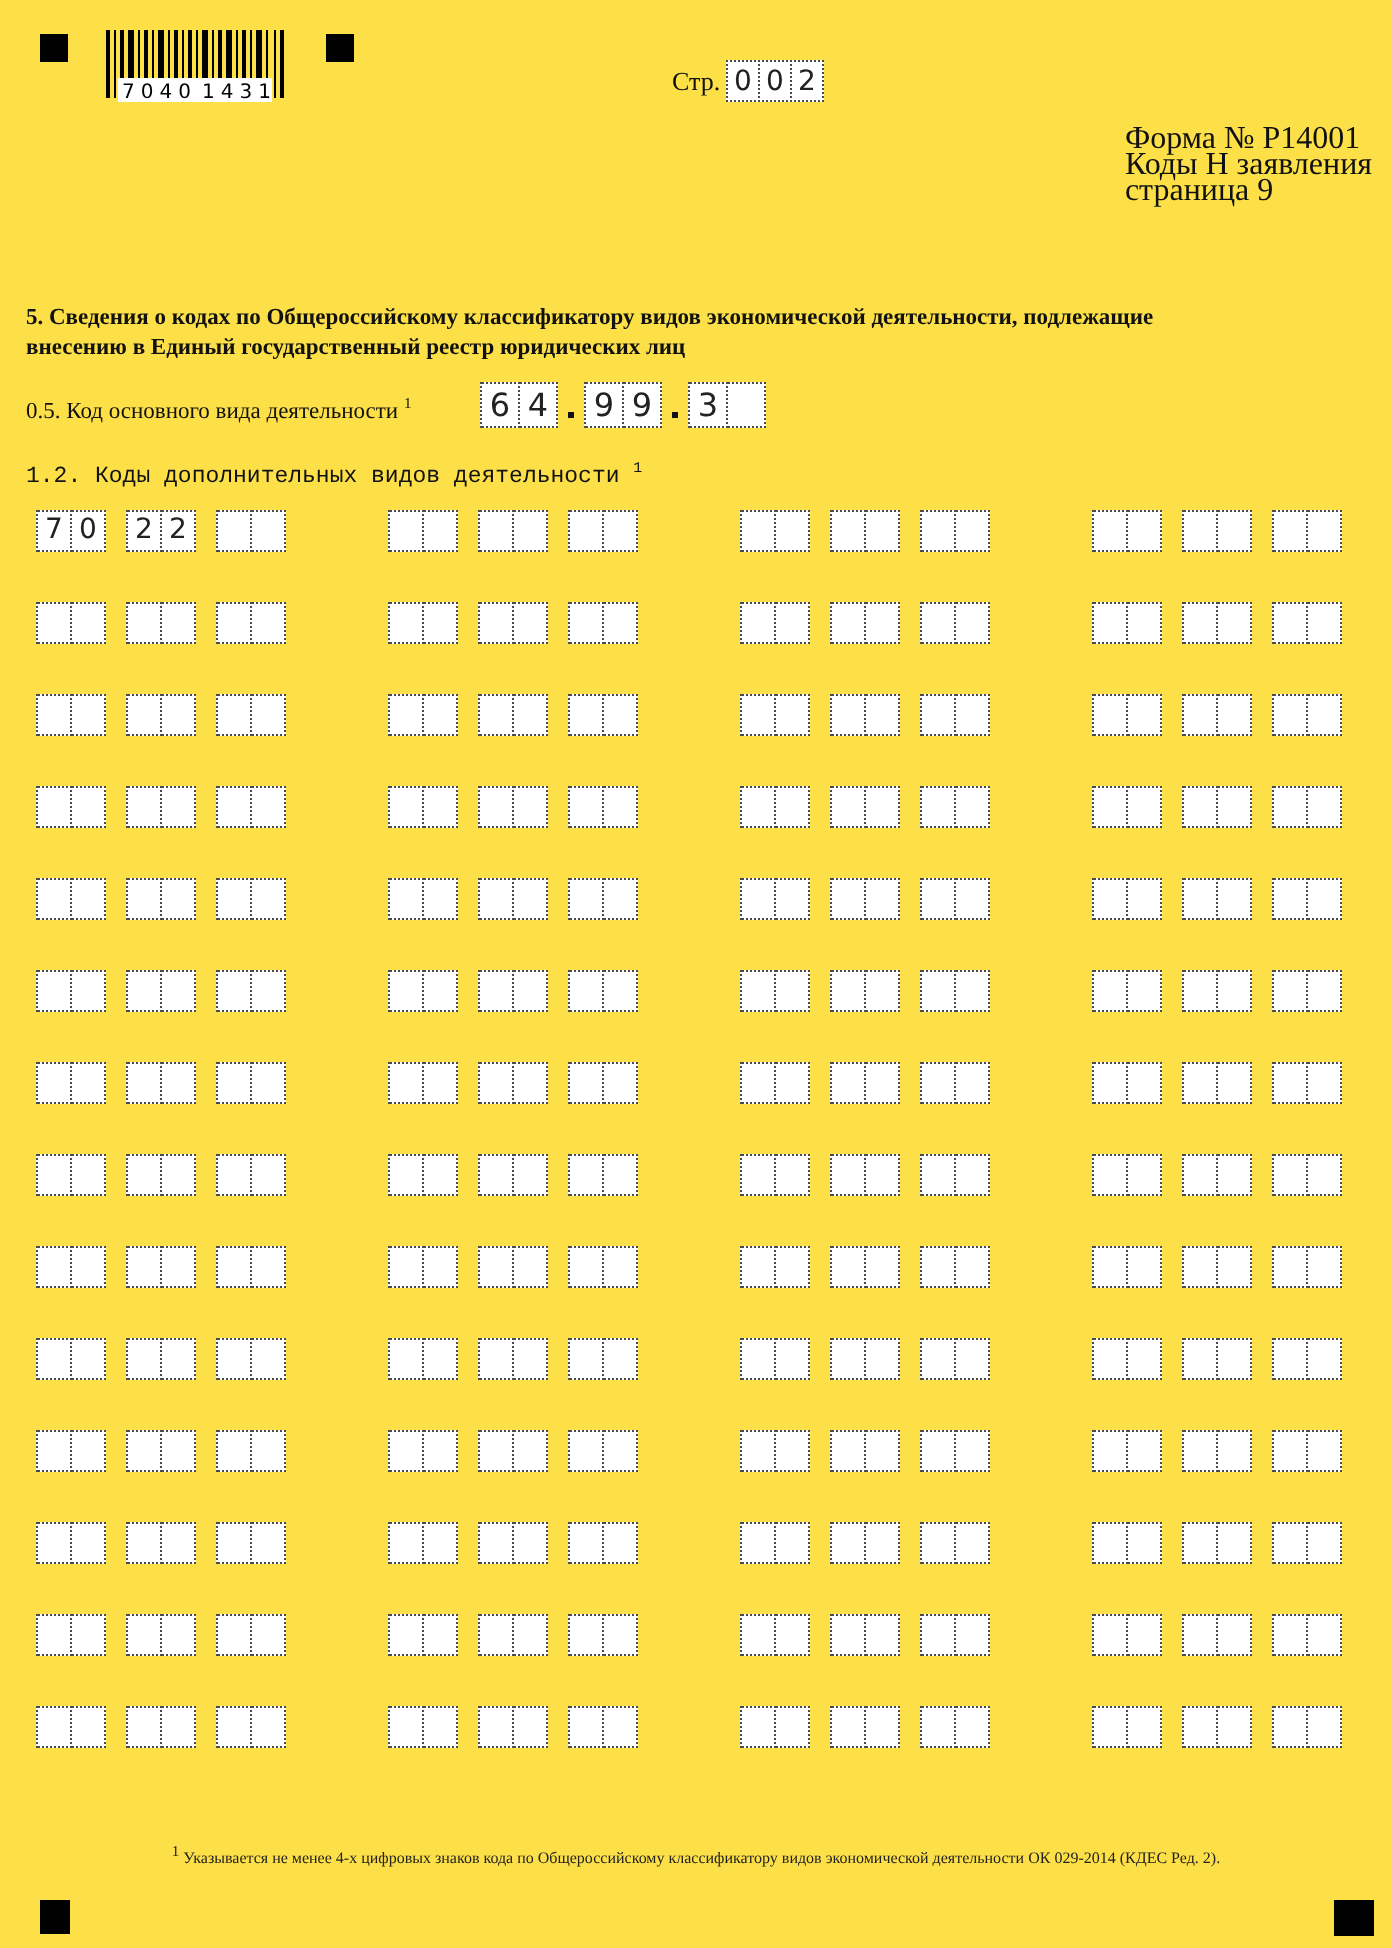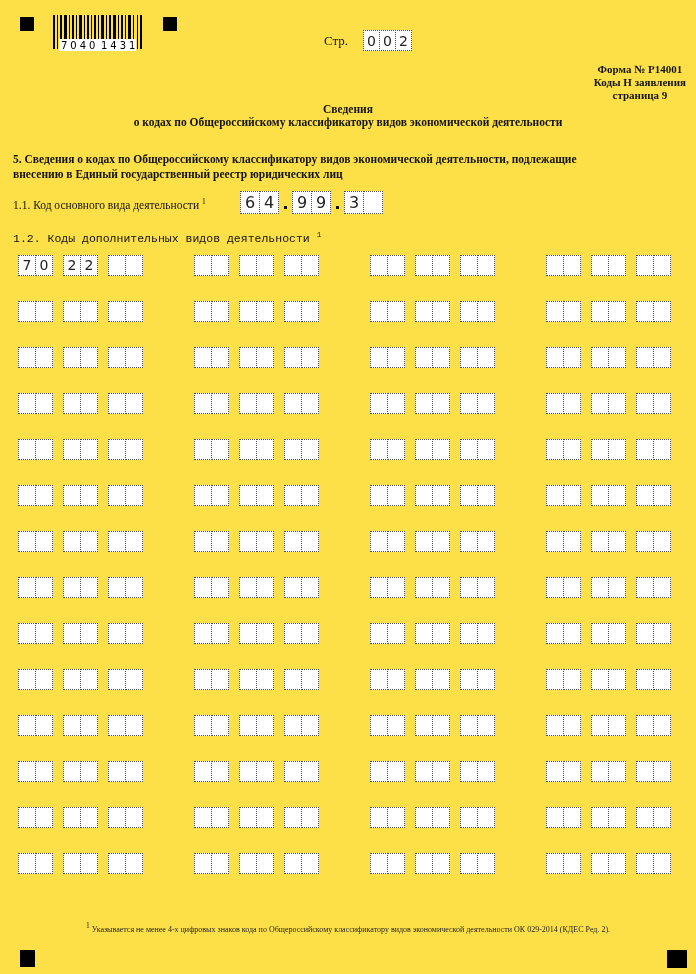--- a/index.html
+++ b/index.html
@@ -9,26 +9,26 @@
     margin:0 auto;overflow:hidden;
   }
   .sq{position:absolute;background:#000;}
   .sq-tl1{left:20px;top:17px;width:14px;height:14px;}
   .sq-tl2{left:163px;top:17px;width:14px;height:14px;}
   .sq-bl{left:20px;top:950px;width:15px;height:17px;}
   .sq-br{left:667px;top:950px;width:20px;height:18px;}
 
   .barcode{position:absolute;left:53px;top:15px;}
 
-  .str-label{position:absolute;left:324px;top:33px;font-size:13px;}
+  .str-label{position:absolute;left:336px;top:33px;font-size:13px;}
   .pagenum{position:absolute;left:363px;top:30px;display:flex;}
 
   .forminfo{
-    position:absolute;right:10px;top:63px;text-align:center;
-    font-weight:bold;font-size:11px;line-height:13px;
+    position:absolute;right:10px;top:63px;text-align:left;
+    font-weight:normal;font-size:16px;line-height:13px;
   }
 
   .doc-title{
     position:absolute;left:0;top:103px;width:100%;text-align:center;
     font-weight:bold;font-size:11.5px;line-height:13px;
   }
 
   .sec-heading{
     position:absolute;left:13px;top:152px;width:670px;
     font-weight:bold;font-size:11.5px;line-height:14.5px;
@@ -113,31 +113,27 @@
       <span class="cell pn-cell">0</span>
       <span class="cell pn-cell">2</span>
     </div>
 
   <div class="forminfo">
     <div>Форма № Р14001</div>
     <div>Коды Н заявления</div>
     <div>страница 9</div>
   </div>
 
-  <div class="doc-title">
-    <div>Сведения</div>
-    <div>о кодах по Общероссийскому классификатору видов экономической деятельности</div>
-  </div>
 
   <div class="sec-heading">
     <div>5. Сведения о кодах по Общероссийскому классификатору видов экономической деятельности, подлежащие</div>
     <div>внесению в Единый государственный реестр юридических лиц</div>
   </div>
 
-  <div class="f11-label"><span>1.1. Код основного вида деятельности</span> <sup>1</sup></div>
+  <div class="f11-label"><span>0.5. Код основного вида деятельности</span> <sup>1</sup></div>
   <div class="code-group main-code">
       <span class="cellbox">
         <span class="cell">6</span>
         <span class="cell">4</span>
       </span>
       <span class="dot"></span>
       <span class="cellbox">
         <span class="cell">9</span>
         <span class="cell">9</span>
       </span>

